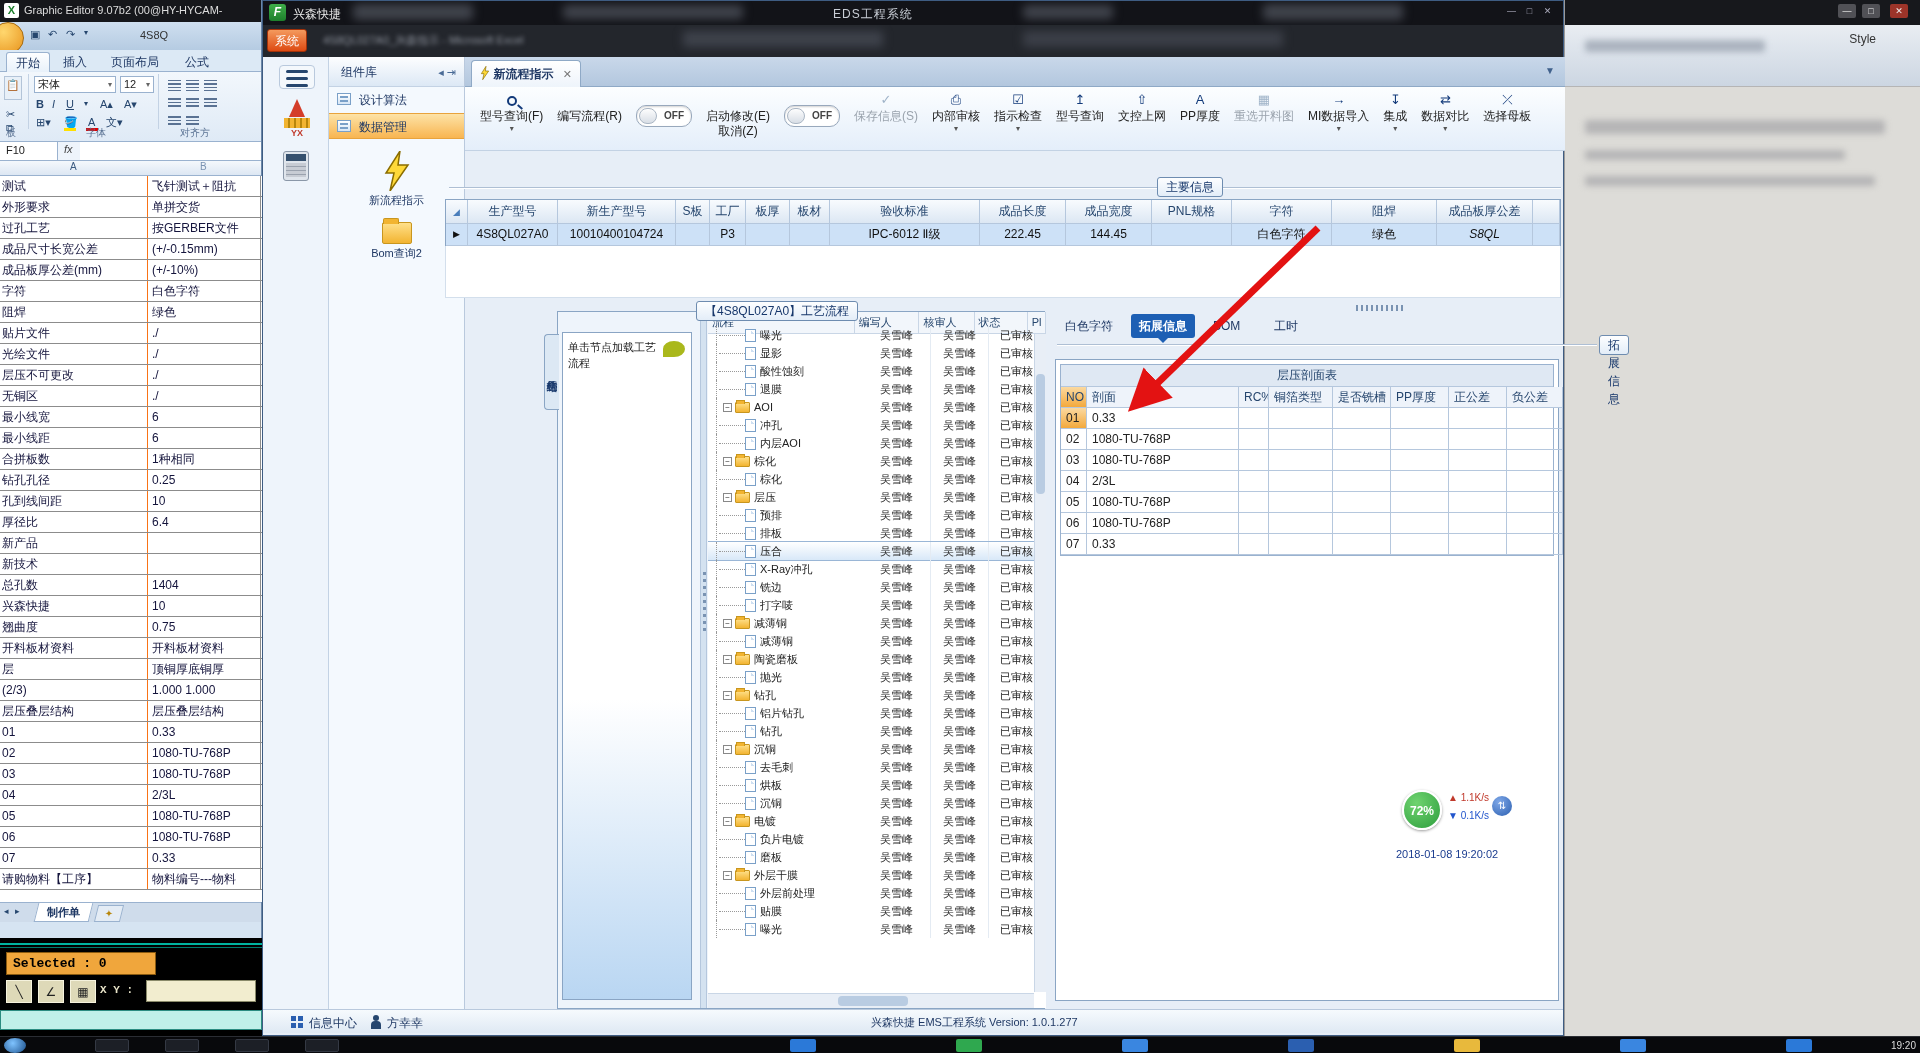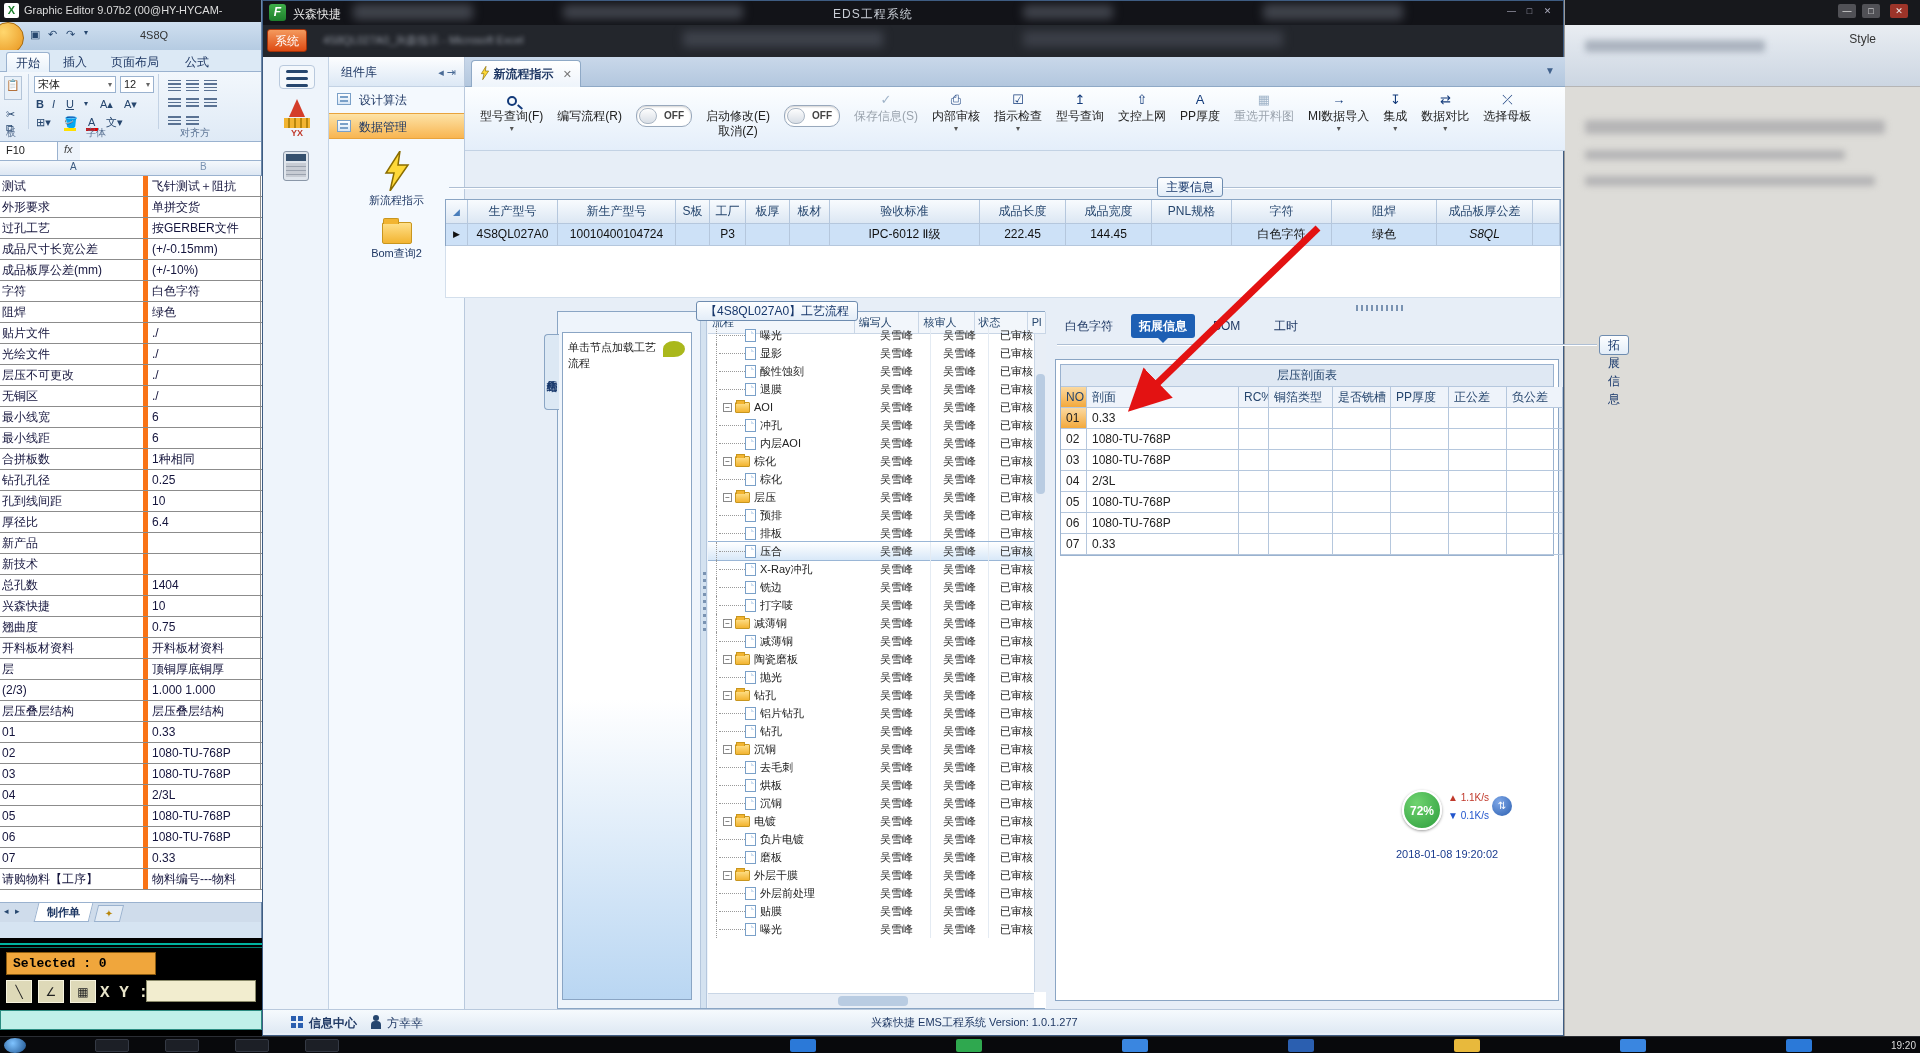--- a/index.html
+++ b/index.html
@@ -153,37 +153,37 @@
   .rb-btn { position:absolute; height:16px; font-size:11px; color:#26466e; line-height:16px; text-align:center; }
   .fill-bar { position:absolute; height:3px; width:12px; }
   .align-ic { position:absolute; width:13px; height:11px; background:repeating-linear-gradient(#5a7293 0 1.5px, transparent 1.5px 3.5px); }
   #xl-formula { position:absolute; left:0; top:142px; width:100%; height:19px; background:#eef4fb; border-bottom:1px solid #9ab2cf; }
   #xl-namebox { position:absolute; left:0; top:0; width:58px; height:18px; background:#fff; border-right:1px solid #9ab2cf; font-size:11px; line-height:17px; padding-left:6px; color:#222; }
   #xl-fx { position:absolute; left:64px; top:1px; font-style:italic; font-size:11px; color:#444; }
   #xl-ffield { position:absolute; left:80px; top:0; right:0; height:18px; background:#fff; }
   #xl-colhead { position:absolute; left:0; top:161px; width:100%; height:15px; background:linear-gradient(#f4f8fc,#dde7f3); border-bottom:1px solid #9ab2cf; font-size:10px; color:#3a5a80; }
   #excel-grid { position:absolute; left:0; top:176px; width:262px; height:726px; background:#fff; overflow:hidden; }
   .xrow { display:flex; height:21px; border-bottom:1px solid #8c8c8c; }
-  .xrow .lc { width:148px; border-right:5px solid #f97316; font-size:12px; color:#14143c; line-height:20px; padding-left:2px; white-space:nowrap; overflow:hidden; }
+  .xrow .lc { width:148px; border-right:1px solid #f97316; font-size:12px; color:#14143c; line-height:20px; padding-left:2px; white-space:nowrap; overflow:hidden; }
   .xrow .vc { width:113px; border-right:1px solid #8c8c8c; font-size:12px; color:#14143c; line-height:20px; padding-left:4px; white-space:nowrap; overflow:hidden; }
   #xl-sheettabs { position:absolute; left:0; top:902px; width:100%; height:20px; background:#cfdceb; border-top:1px solid #9ab2cf; font-size:11px; }
   #sheet-nav { position:absolute; left:4px; top:3px; color:#26466e; font-size:9px; letter-spacing:2px; }
   #sheet-tab1 { position:absolute; left:36px; top:0px; height:19px; background:#fff; border:1px solid #9ab2cf; border-top:none; font-size:11px; font-weight:bold; color:#1f3864; line-height:18px; padding:0 10px; transform:skewX(-14deg); }
   #sheet-tab1 span { display:inline-block; transform:skewX(14deg); }
   #sheet-tab2 { position:absolute; left:96px; top:2px; width:26px; height:17px; background:#e4ecf5; border:1px solid #9ab2cf; transform:skewX(-14deg); }
   #sheet-tab2 .glyph { transform:skewX(14deg); font-size:10px; color:#b8860b; text-align:center; line-height:16px; }
   #xl-strip { position:absolute; left:0; top:922px; width:100%; height:16px; background:#d6e4f2; }
 
   
   #cam { left:0; top:938px; width:262px; height:98px; background:#000; }
   #cam .teal1 { position:absolute; left:0; top:5px; width:100%; height:2px; background:#00b3a0; }
   #cam .teal2 { position:absolute; left:0; top:9px; width:100%; height:1px; background:#007a6c; }
   #cam-selected { position:absolute; left:6px; top:14px; width:150px; height:23px; background:#f0a63c; border:1px solid #8a5a10; font-family:"Liberation Mono", monospace; font-size:13px; font-weight:bold; color:#000; line-height:21px; padding-left:6px; }
   .cam-btn { position:absolute; top:42px; width:26px; height:23px; background:#ded9b8; border:1px solid #f5f2dd; color:#222; font-size:12px; text-align:center; line-height:22px; }
-  #cam-xy { position:absolute; left:100px; top:46px; color:#e8e4c9; font-size:16px; font-weight:bold; font-family:"Liberation Mono", monospace; }
+  #cam-xy { position:absolute; left:100px; top:46px; color:#e8e4c9; font-size:11px; font-weight:bold; font-family:"Liberation Mono", monospace; }
   #cam-input { position:absolute; left:146px; top:42px; width:110px; height:22px; background:#f2edcf; border:1px solid #8a8a6a; }
   #cam-cyan { position:absolute; left:0; top:72px; width:100%; height:20px; background:#bff0e8; border:1px solid #2a8c80; }
 
   
   #arrow-svg { position:absolute; left:0; top:0; width:1920px; height:1053px; pointer-events:none; z-index:30; }
   #net-widget { position:absolute; left:1396px; top:786px; width:124px; height:84px; z-index:32; }
   #net-circle { position:absolute; left:6px; top:4px; width:40px; height:40px; border-radius:50%; background:radial-gradient(circle at 35% 30%, #6fd36f, #2e9e3e); border:2px solid #fff; box-shadow:0 1px 3px rgba(0,0,0,.4); color:#fff; font-size:12px; font-weight:bold; text-align:center; line-height:38px; }
   .net-line { position:absolute; left:52px; font-size:10px; white-space:nowrap; }
   #net-blue { position:absolute; left:96px; top:10px; width:20px; height:20px; border-radius:50%; background:radial-gradient(circle at 35% 30%, #7fa8e8, #2b5fb0); color:#fff; font-size:10px; text-align:center; line-height:19px; }
   #net-date { position:absolute; left:0px; top:62px; font-size:11px; color:#1a3c8f; }
@@ -902,21 +902,21 @@
       </div>
     </div>
 
     <div id="statusbar">
       <div id="sb-grid">
           <i></i>
           <i></i>
           <i></i>
           <i></i>
         </div>
-      <span style="position:absolute; left:46px; top:5px;font-weight:bold;">信息中心</span>
+      <span style="position:absolute; left:46px; top:5px;">信息中心</span>
       <div id="sb-person"></div>
       <span style="position:absolute; left:124px; top:5px;">方幸幸</span>
       <span style="position:absolute; left:216px; top:5px; font-family:'Liberation Mono',monospace; font-size:14px;margin-top:47px;">Model:【正式】||DB:【正式库】</span>
       <span style="position:absolute; left:608px; top:5px; font-size:11px;">兴森快捷 EMS工程系统 Version: 1.0.1.277</span>
     </div>
   </div>
 
   <div id="excel-win" class="abs">
     <div id="xl-title">
       <div id="xl-icon">X</div>

